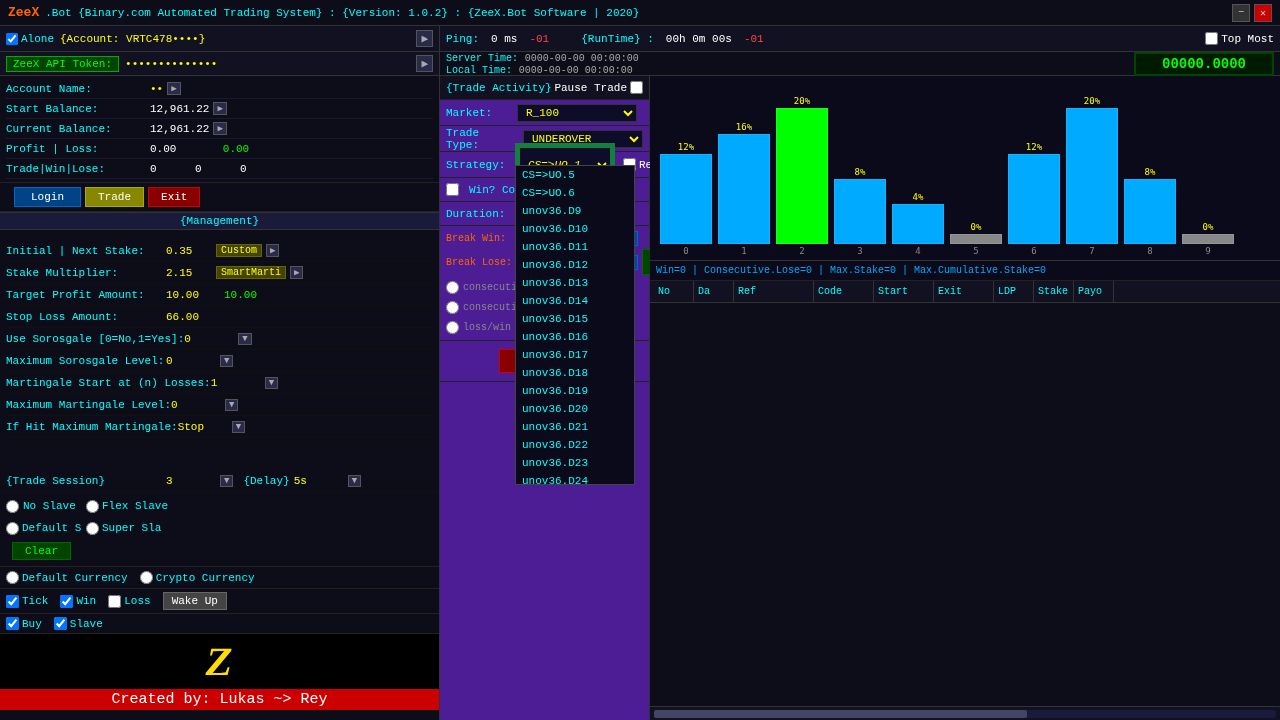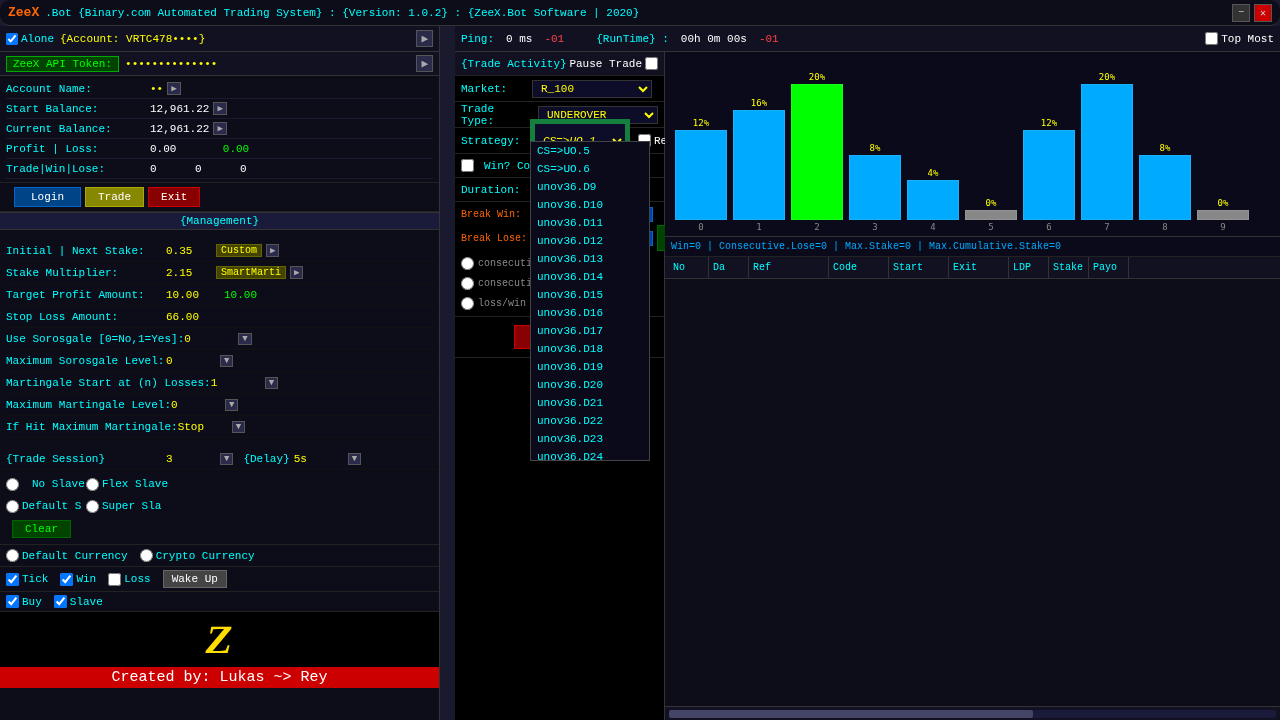--- a/index.html
+++ b/index.html
@@ -6,21 +6,20 @@
     body { background: #1a1a2e; color: #00ffff; width: 1280px; height: 720px; overflow: hidden; }
     
     .title-bar {
       background: #0d0d1a;
       border-bottom: 1px solid #333;
       padding: 3px 8px;
       display: flex;
       align-items: center;
       justify-content: space-between;
       height: 26px;
-      border-radius: 10px;
     }
     .title-bar-left { display: flex; align-items: center; gap: 6px; }
     .title-logo { color: #ff6600; font-weight: bold; font-size: 13px; }
     .title-text { color: #00ffff; font-size: 11px; }
     .title-controls { display: flex; gap: 4px; }
     .title-btn { background: #333; border: 1px solid #555; color: #ccc; width: 18px; height: 18px; cursor: pointer; display: flex; align-items: center; justify-content: center; font-size: 10px; }
     .title-btn.close { background: #cc0000; }
     
     .main-container { display: flex; height: 694px; }
     
@@ -134,22 +133,21 @@
       color: #ffffff;
       padding: 2px;
       font-size: 15px;
     }
     
     
     .right-panel {
       flex: 1;
       display: flex;
       flex-direction: column;
-      background: #000000;
-      margin-left: 15px;
+      background: #4c1d95;
     }
     
     .right-top {
       display: flex;
       height: 26px;
       border-bottom: 1px solid #333;
       align-items: center;
       padding: 0 6px;
       gap: 12px;
       background: #111122;
@@ -436,32 +434,32 @@
         <span class="mgmt-value yellow">0</span>
         <button class="expand-small">▼</button>
       </div>
       <div class="mgmt-row">
         <span class="mgmt-label">If Hit Maximum Martingale:</span>
         <span class="mgmt-value yellow">Stop</span>
         <button class="expand-small">▼</button>
       </div>
     </div>
 
-    <div class="mgmt-row" style="padding: 2px 6px; height:22px; display:flex; ">
+    <div class="mgmt-row" style="padding: 2px 6px; height:22px; display:flex; margin-top:22px;">
       <span class="mgmt-label">{Trade Session}</span>
       <span class="mgmt-value yellow">3</span>
       <button class="expand-small">▼</button>
       <span style="color:#00ffff; margin-left:10px">{Delay}</span>
       <span class="mgmt-value yellow" style="margin-left:4px">5s</span>
       <button class="expand-small">▼</button>
     </div>
 
     <div class="slave-section">
       <div class="slave-row">
-        <label class="radio-label" style="color:#00ffff; min-width:80px; display:flex; align-items:center; gap:13px;">
+        <label class="radio-label" style="color:#00ffff; min-width:80px; display:flex; align-items:center; gap:4px;">
           <input type="radio" name="slave" style="">
           <span>No Slave</span>
         </label>
         <label class="radio-label" style="color:#00ffff; min-width:80px; display:flex; align-items:center; gap:3px;">
           <input type="radio" name="slave" style="">
           <span>Flex Slave</span>
         </label>
       </div>
       <div class="slave-row">
         <label class="radio-label" style="color:#00ffff; min-width:80px; display:flex; align-items:center; gap:3px;">
@@ -532,20 +530,30 @@
       <span class="neg-num">-01</span>
       <span class="runtime-text">{RunTime} :</span>
       <span class="ping-val">00h 0m 00s</span>
       <span class="neg-num">-01</span>
       <label class="topmost-chk">
         <input type="checkbox" style="">
         <span>Top Most</span>
       </label>
     </div>
 
+    <div class="right-info">
+      <div>
+        <span class="server-time">Server Time:</span>
+        <span class="server-val">0000-00-00 00:00:00</span>
+        <br>
+        <span class="server-time">Local Time:</span>
+        <span class="server-val">0000-00-00 00:00:00</span>
+      </div>
+      <div class="balance-display">00000.0000</div>
+    </div>
 
     <div style="display:flex; flex:1; overflow:hidden;">
 
       <div style="width:210px; border-right:1px solid #333; display:flex; flex-direction:column; flex-shrink:0;">
 
         <div style="display:flex; align-items:center; padding:2px 6px; border-bottom:1px solid #222; height:24px; background:#111122;">
           <span style="color:#00ffff; flex:1;">{Trade Activity}</span>
           <label style="display:flex; align-items:center; gap:3px; color:#fff;">
             <span>Pause Trade</span>
             <input type="checkbox" style="">

